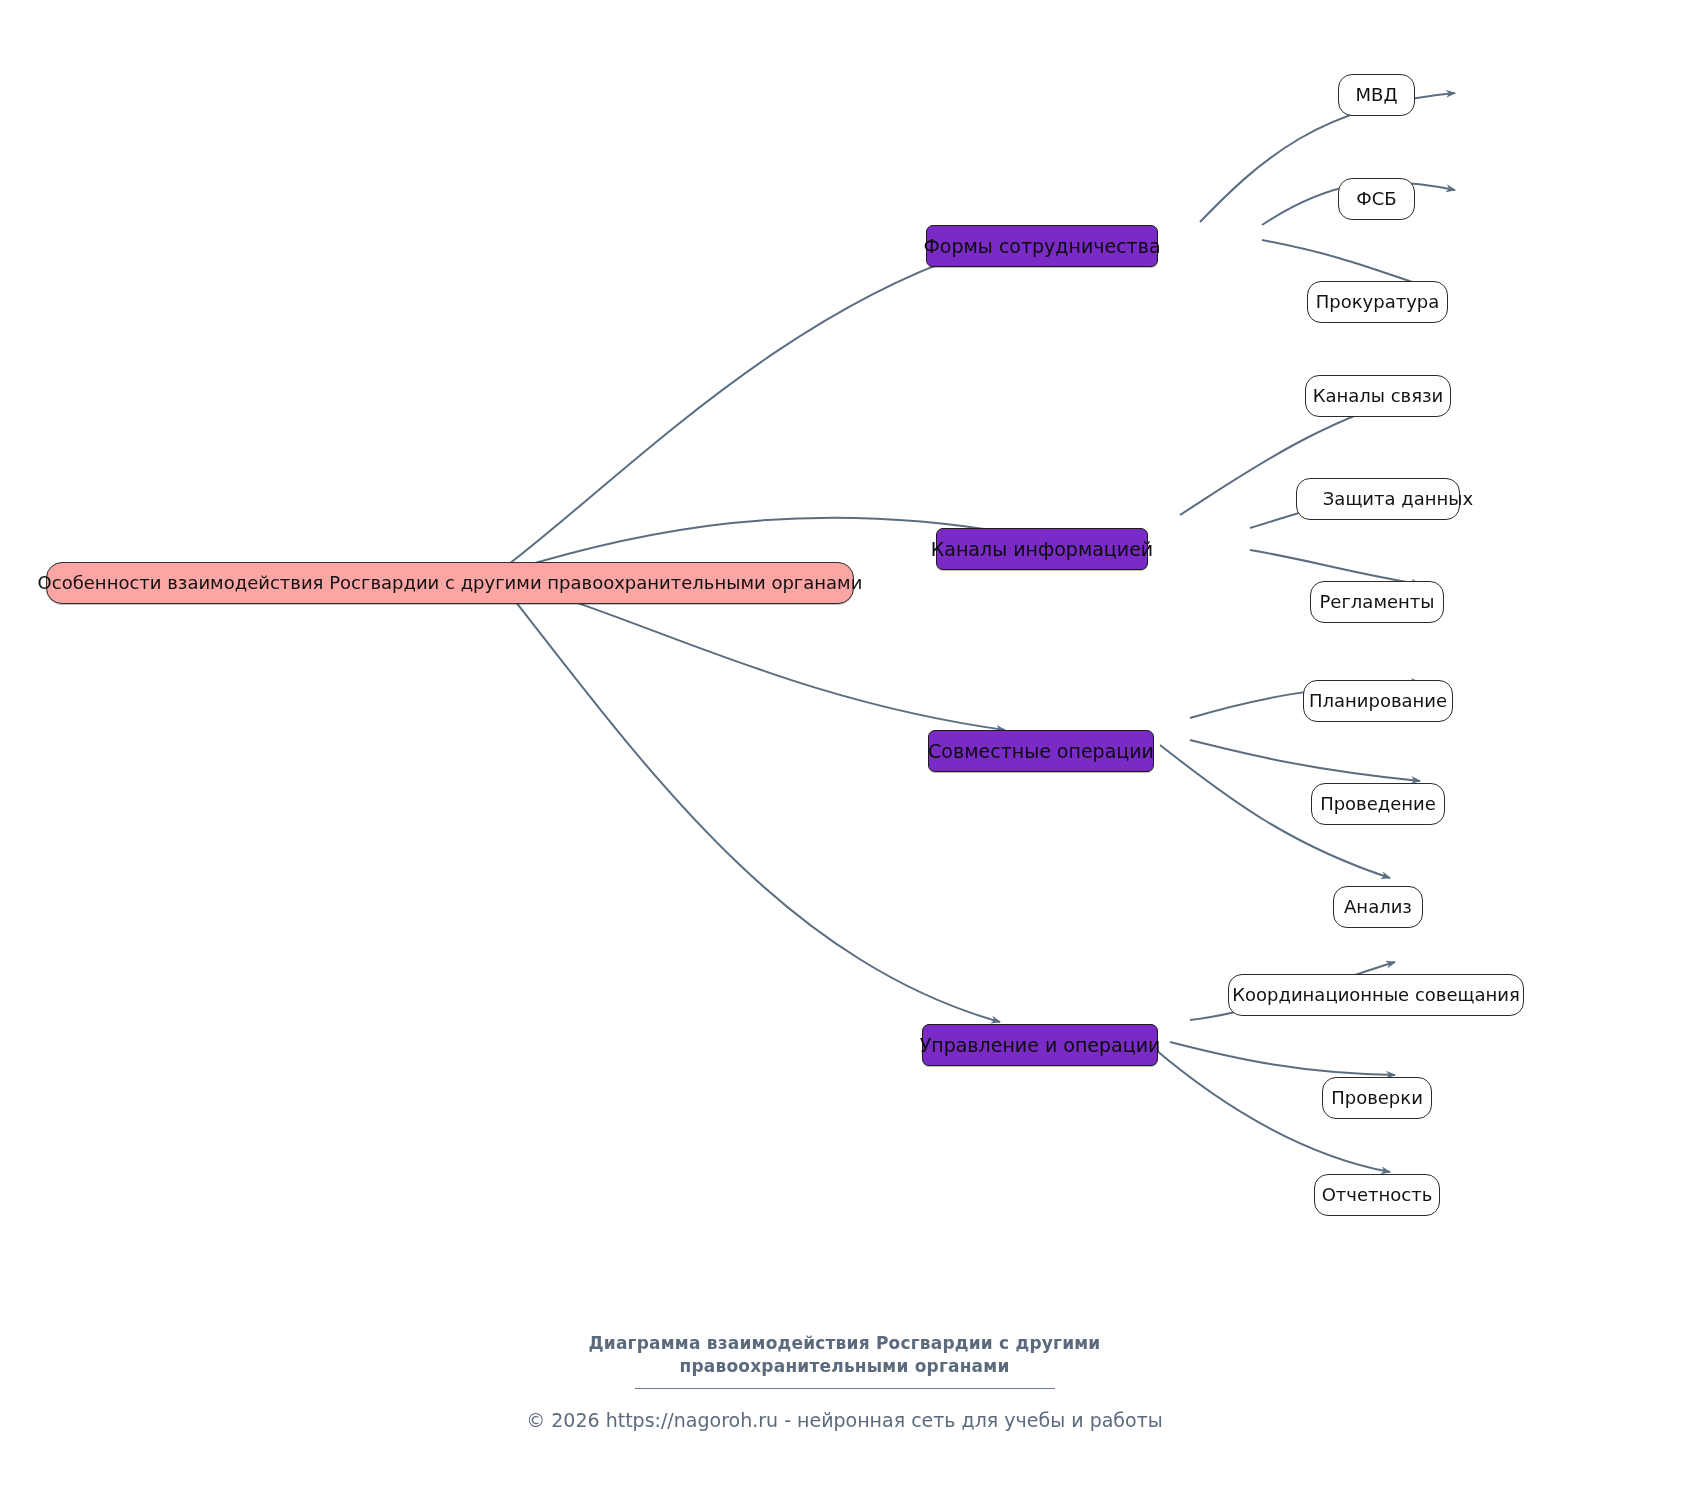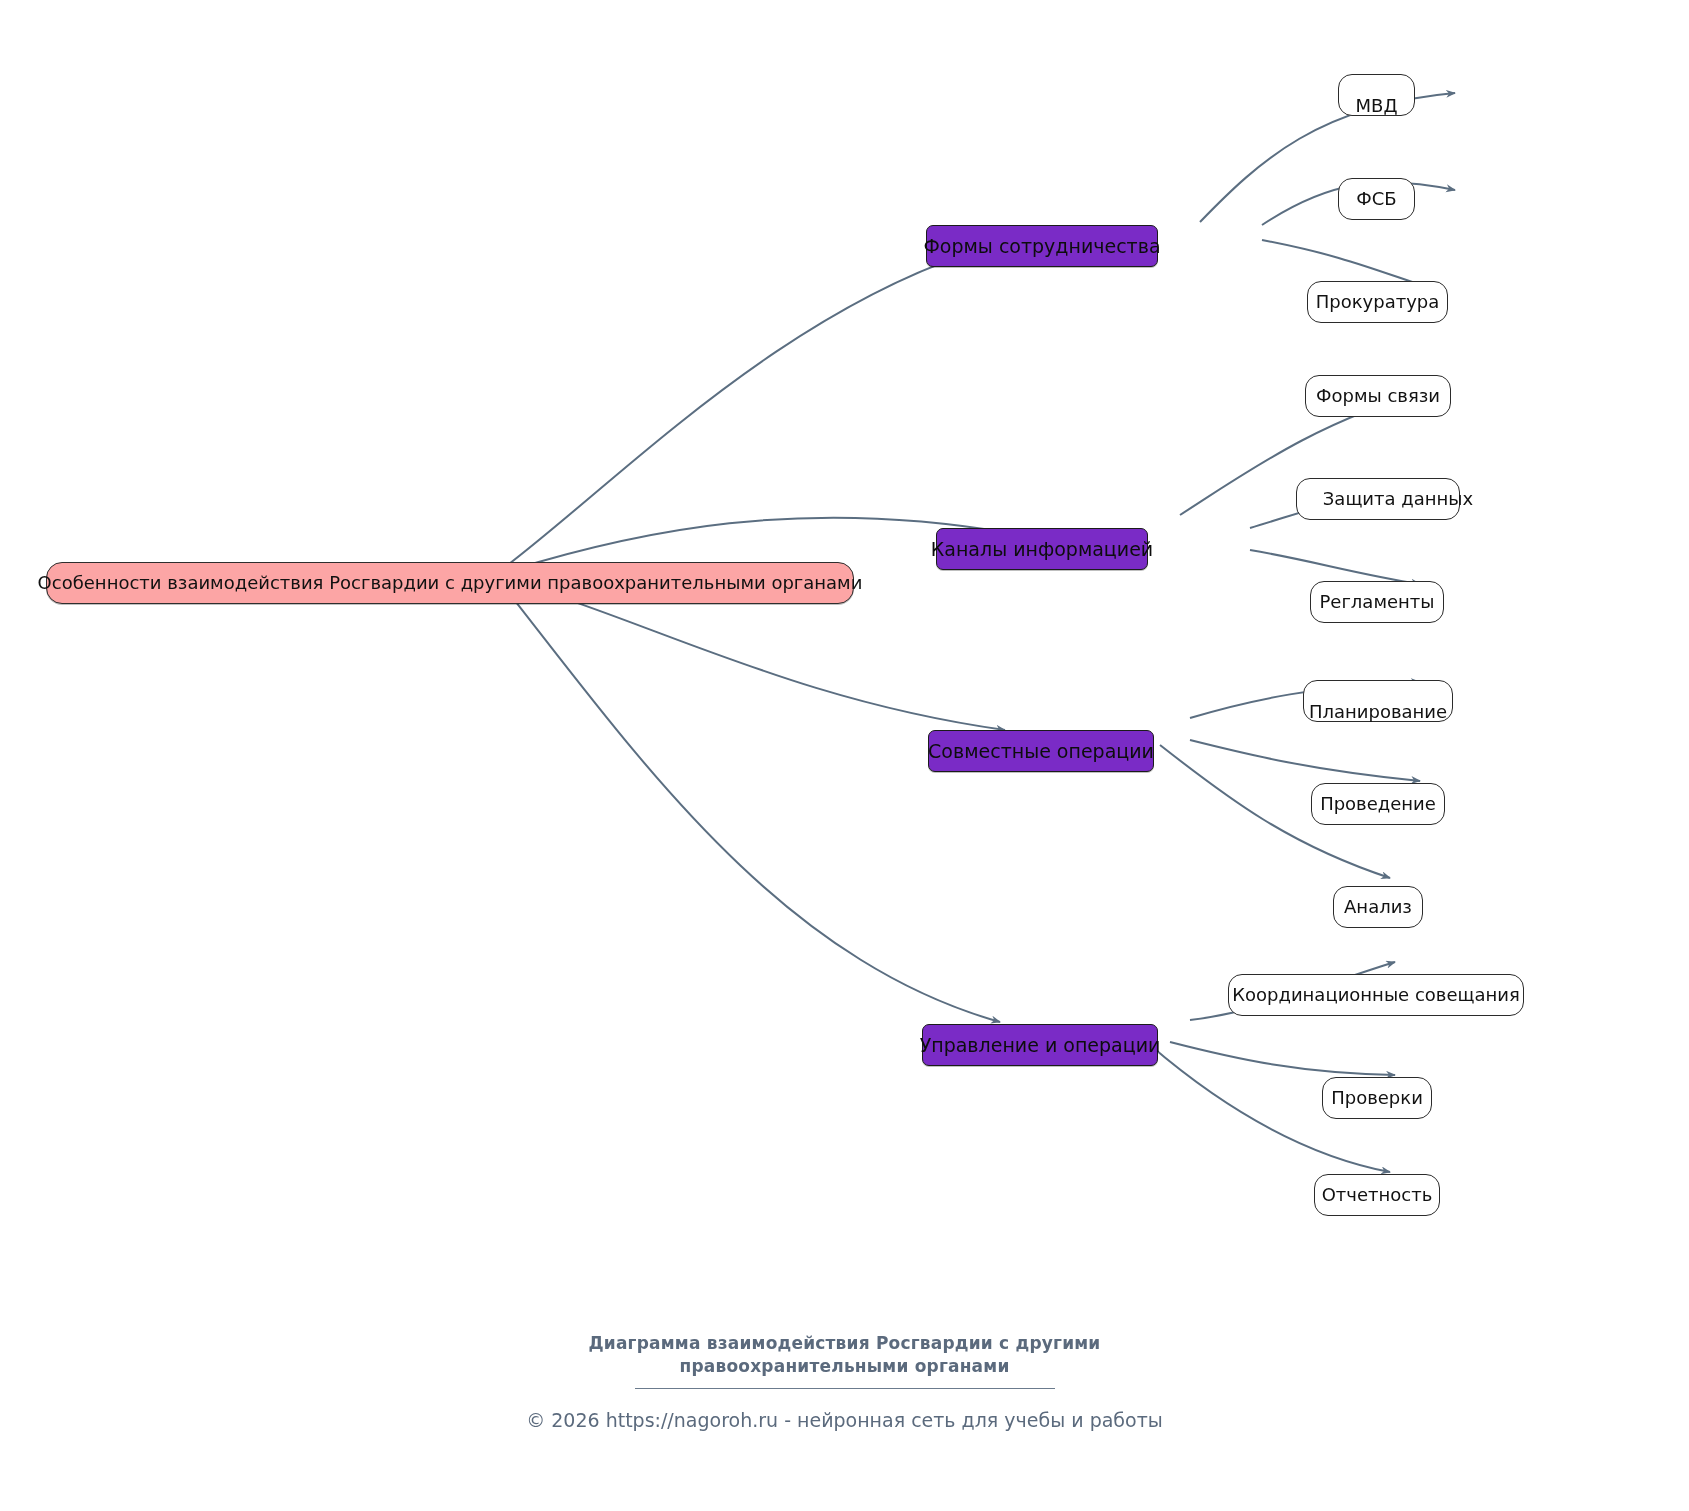--- a/index.html
+++ b/index.html
@@ -121,47 +121,47 @@
     </g>
   </svg>
 
   <div class="node node-root" style="left:46px; top:562px; width:808px; height:42px;">
     <span>Особенности взаимодействия Росгвардии с другими правоохранительными органами</span>
   </div>
 
   <div class="node node-branch" style="left:926px; top:225px; width:232px; height:42px;">
     <span>Формы сотрудничества</span>
   </div>
-  <div class="node node-leaf" style="left:1338px; top:74px; width:77px; height:42px;align-items:flex-end;">
+  <div class="node node-leaf" style="left:1338px; top:74px; width:77px; height:42px;">
     <span>МВД</span>
   </div>
   <div class="node node-leaf" style="left:1338px; top:178px; width:77px; height:42px;">
     <span>ФСБ</span>
   </div>
   <div class="node node-leaf" style="left:1307px; top:281px; width:141px; height:42px;">
     <span>Прокуратура</span>
   </div>
 
   <div class="node node-branch" style="left:936px; top:528px; width:212px; height:42px;">
     <span>Каналы информацией</span>
   </div>
   <div class="node node-leaf" style="left:1305px; top:375px; width:146px; height:42px;">
-    <span>Формы связи</span>
+    <span>Каналы связи</span>
   </div>
   <div class="node node-leaf" style="left:1296px; top:478px; width:164px; height:42px;padding-left:40px;">
     <span>Защита данных</span>
   </div>
   <div class="node node-leaf" style="left:1310px; top:581px; width:134px; height:42px;">
     <span>Регламенты</span>
   </div>
 
   <div class="node node-branch" style="left:928px; top:730px; width:226px; height:42px;">
     <span>Совместные операции</span>
   </div>
-  <div class="node node-leaf" style="left:1303px; top:680px; width:150px; height:42px;align-items:flex-end;">
+  <div class="node node-leaf" style="left:1303px; top:680px; width:150px; height:42px;">
     <span>Планирование</span>
   </div>
   <div class="node node-leaf" style="left:1311px; top:783px; width:134px; height:42px;">
     <span>Проведение</span>
   </div>
   <div class="node node-leaf" style="left:1333px; top:886px; width:90px; height:42px;">
     <span>Анализ</span>
   </div>
 
   <div class="node node-branch" style="left:922px; top:1024px; width:236px; height:42px;">

